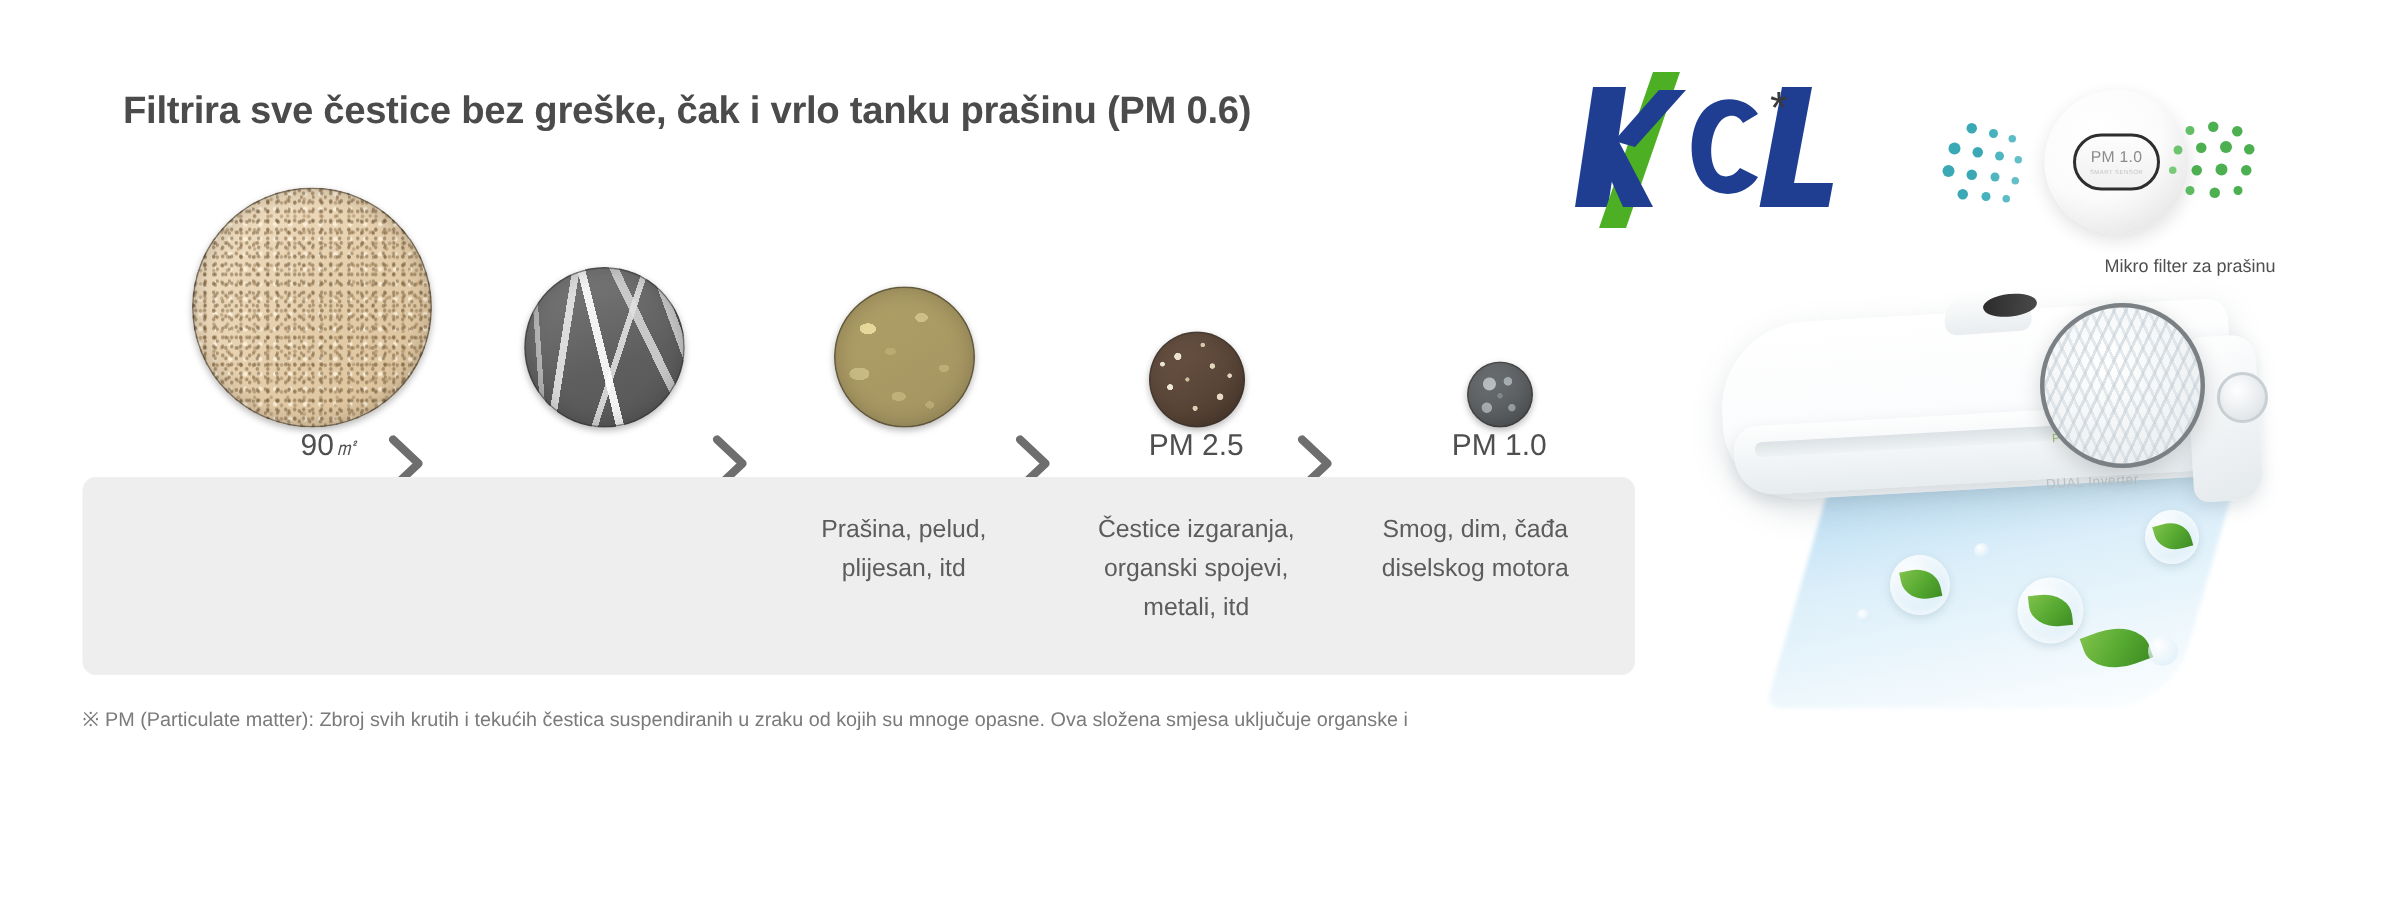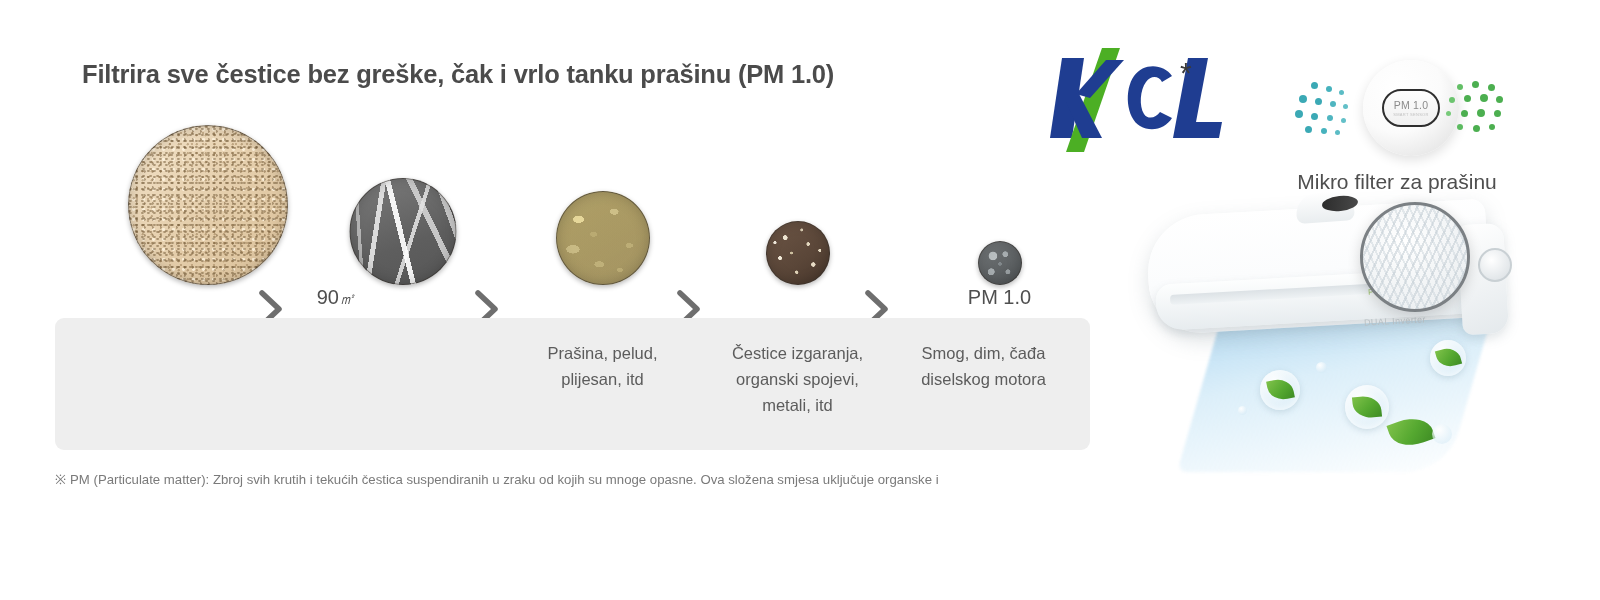--- a/index.html
+++ b/index.html
@@ -148,22 +148,22 @@
     display:flex; flex-direction:column; align-items:center; justify-content:center;
   }
   .sensor-badge .pm { font-size:10.5px; color:#8b8b8b; letter-spacing:.2px; }
   .sensor-badge .sub { font-size:4px; color:#c2c2c2; letter-spacing:.3px; margin-top:1px; }
   .dots { position:absolute; top:22px; width:62px; height:58px; }
   .dots.left { left:8px; }
   .dots.right { left:160px; }
   .dot { position:absolute; border-radius:50%; }
 
   .filter-caption {
-    position:absolute; left:1277px; top:170px; width:240px; text-align:center;
-    font-size:21px; color:#4f4f4f; white-space:nowrap;
+    position:absolute; left:1277px; top:170px; width:240px; text-align:right;
+    font-size:12px; color:#4f4f4f; white-space:nowrap;
   }
 
   
   .ac-area { position:absolute; left:1060px; top:180px; width:540px; height:300px; }
   .airflow {
     position:absolute; left:140px; top:132px; width:270px; height:160px;
     background: linear-gradient(168deg, rgba(176,216,241,.95) 0%, rgba(205,232,247,.7) 40%, rgba(235,247,253,.15) 100%);
     transform: skewX(-16deg);
     filter: blur(1.5px);
     border-radius: 4px 4px 40px 10px;
@@ -237,21 +237,21 @@
     border-radius: 0 70% 0 70%;
   }
   .bubble-small { position:absolute; border-radius:50%;
     background: radial-gradient(circle at 35% 30%, rgba(255,255,255,.95), rgba(215,235,246,.5) 70%, rgba(195,222,238,.3) 100%); }
 </style>
 </head>
 <body>
 
 <div class="page">
 
-  <div class="title">Filtrira sve čestice bez greške, čak i vrlo tanku prašinu (PM 1.0)</div>
+  <div class="title">Filtrira sve čestice bez greške, čak i vrlo tanku prašinu (PM 0.6)</div>
 
   <div class="chain">
 
     <div class="cell" style="left:0px;width:295px;">
       <div class="circ-wrap">
         <div class="circ sand" style="width:160px;height:160px;"></div>
       </div>
     </div>
 
     <div class="cell" style="left:195px;width:295px;">
@@ -294,21 +294,22 @@
         </svg>
     </div>
     <div class="chev" style="left:802px;">
       <svg width="30" height="42" viewBox="0 0 30 42">
           <polyline points="6,5 23,21 6,37" fill="none" stroke="#6e6e6e" stroke-width="5.5" stroke-linecap="round" stroke-linejoin="round"></polyline>
         </svg>
     </div>
   </div>
 
   <div class="sizes">
-    <div class="size-lbl" style="left:0px;width:295px;text-align:right;"><span>90</span><span class="mu">㎡</span></div>
+    <div class="size-lbl" style="left:12px;width:295px;"><span>90</span><span class="mu">㎡</span></div>
+    <div class="size-lbl" style="left:590px;width:295px;">PM 2.5</div>
     <div class="size-lbl" style="left:792px;width:295px;">PM 1.0</div>
   </div>
 
   <div class="panel">
     <div class="desc" style="left: 595px; width: 295px; white-space: pre-line;">Čestice izgaranja,
 organski spojevi,
 metali, itd</div>
     <div class="desc" style="left: 400px; width: 295px; white-space: pre-line;">Prašina, pelud,
 plijesan, itd</div>
     <div class="desc" style="left: 781px; width: 295px; white-space: pre-line;">Smog, dim, čađa

